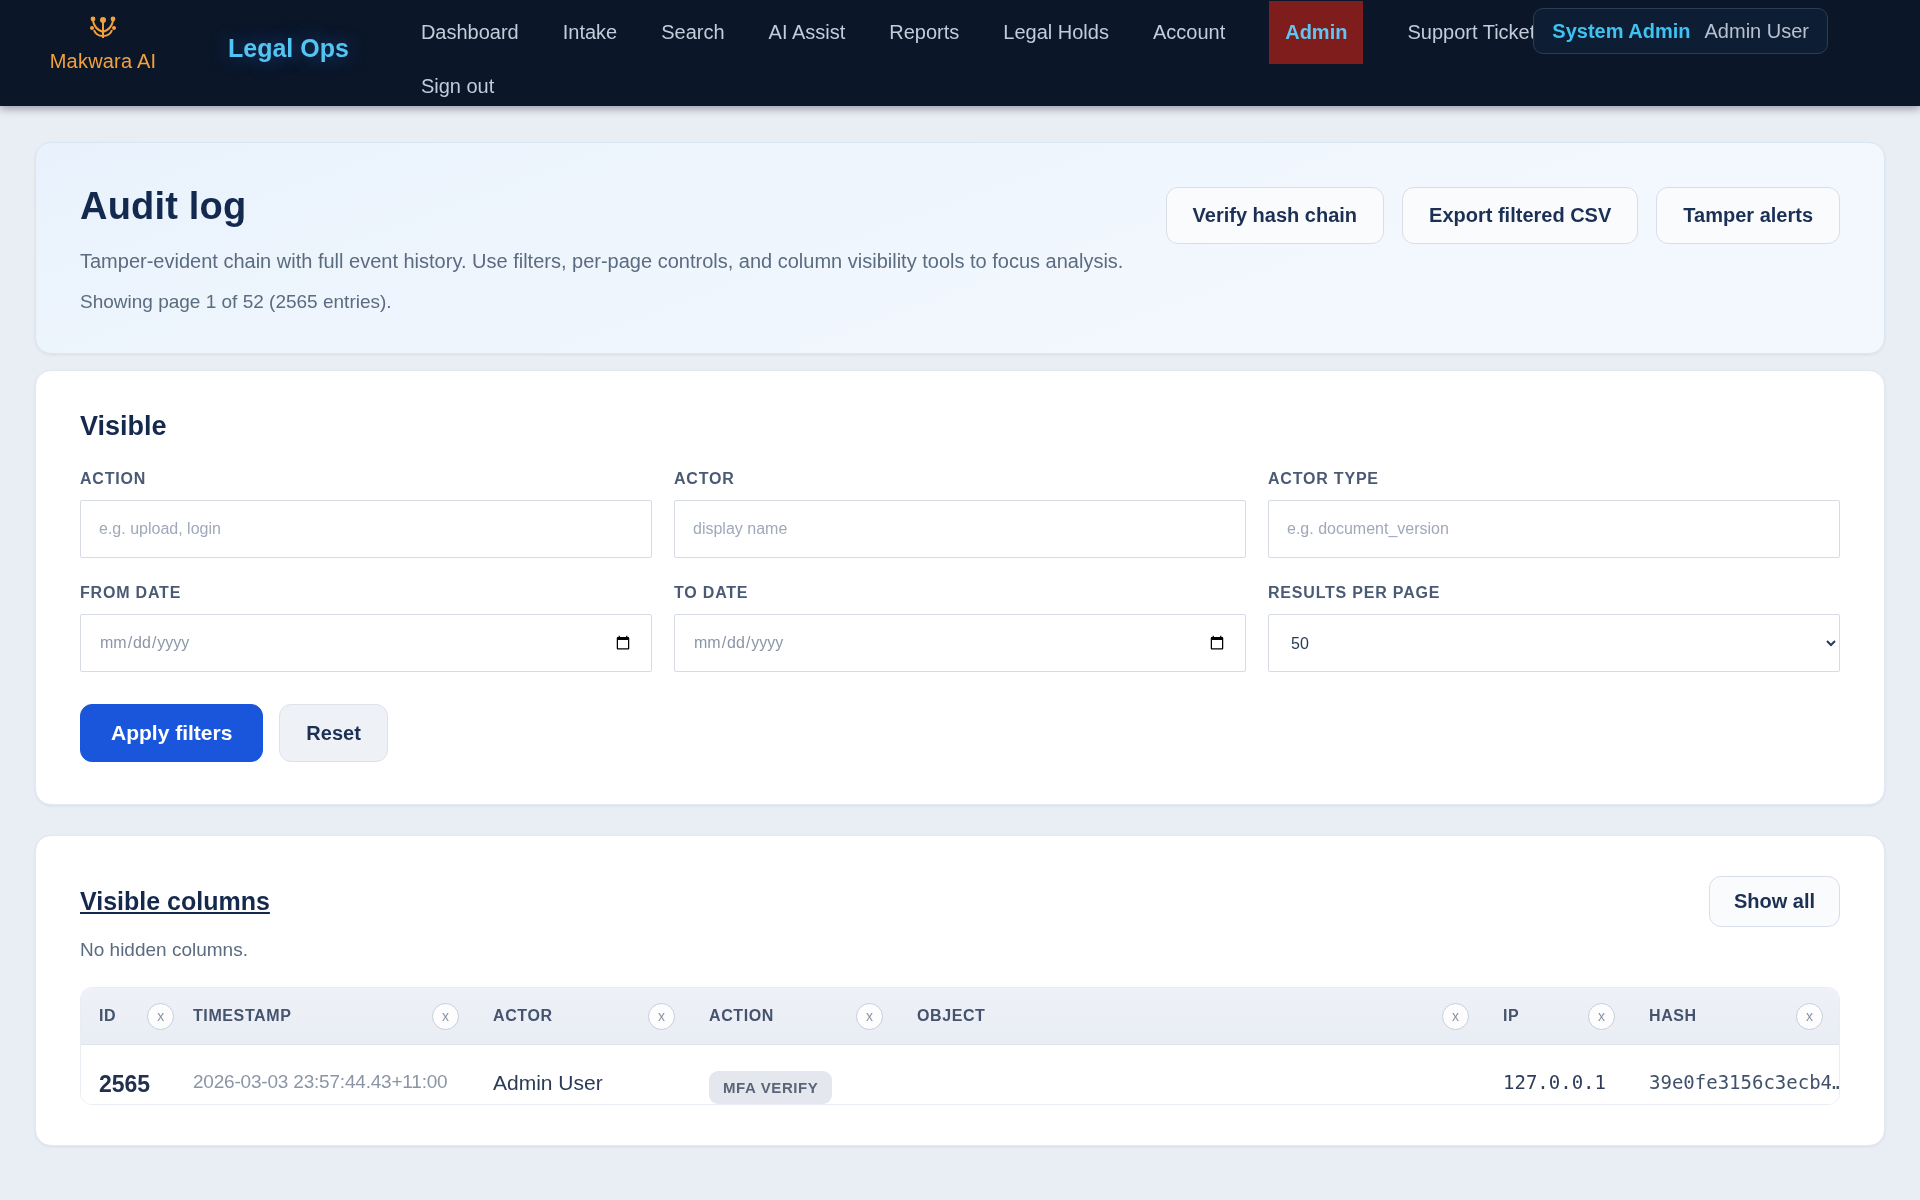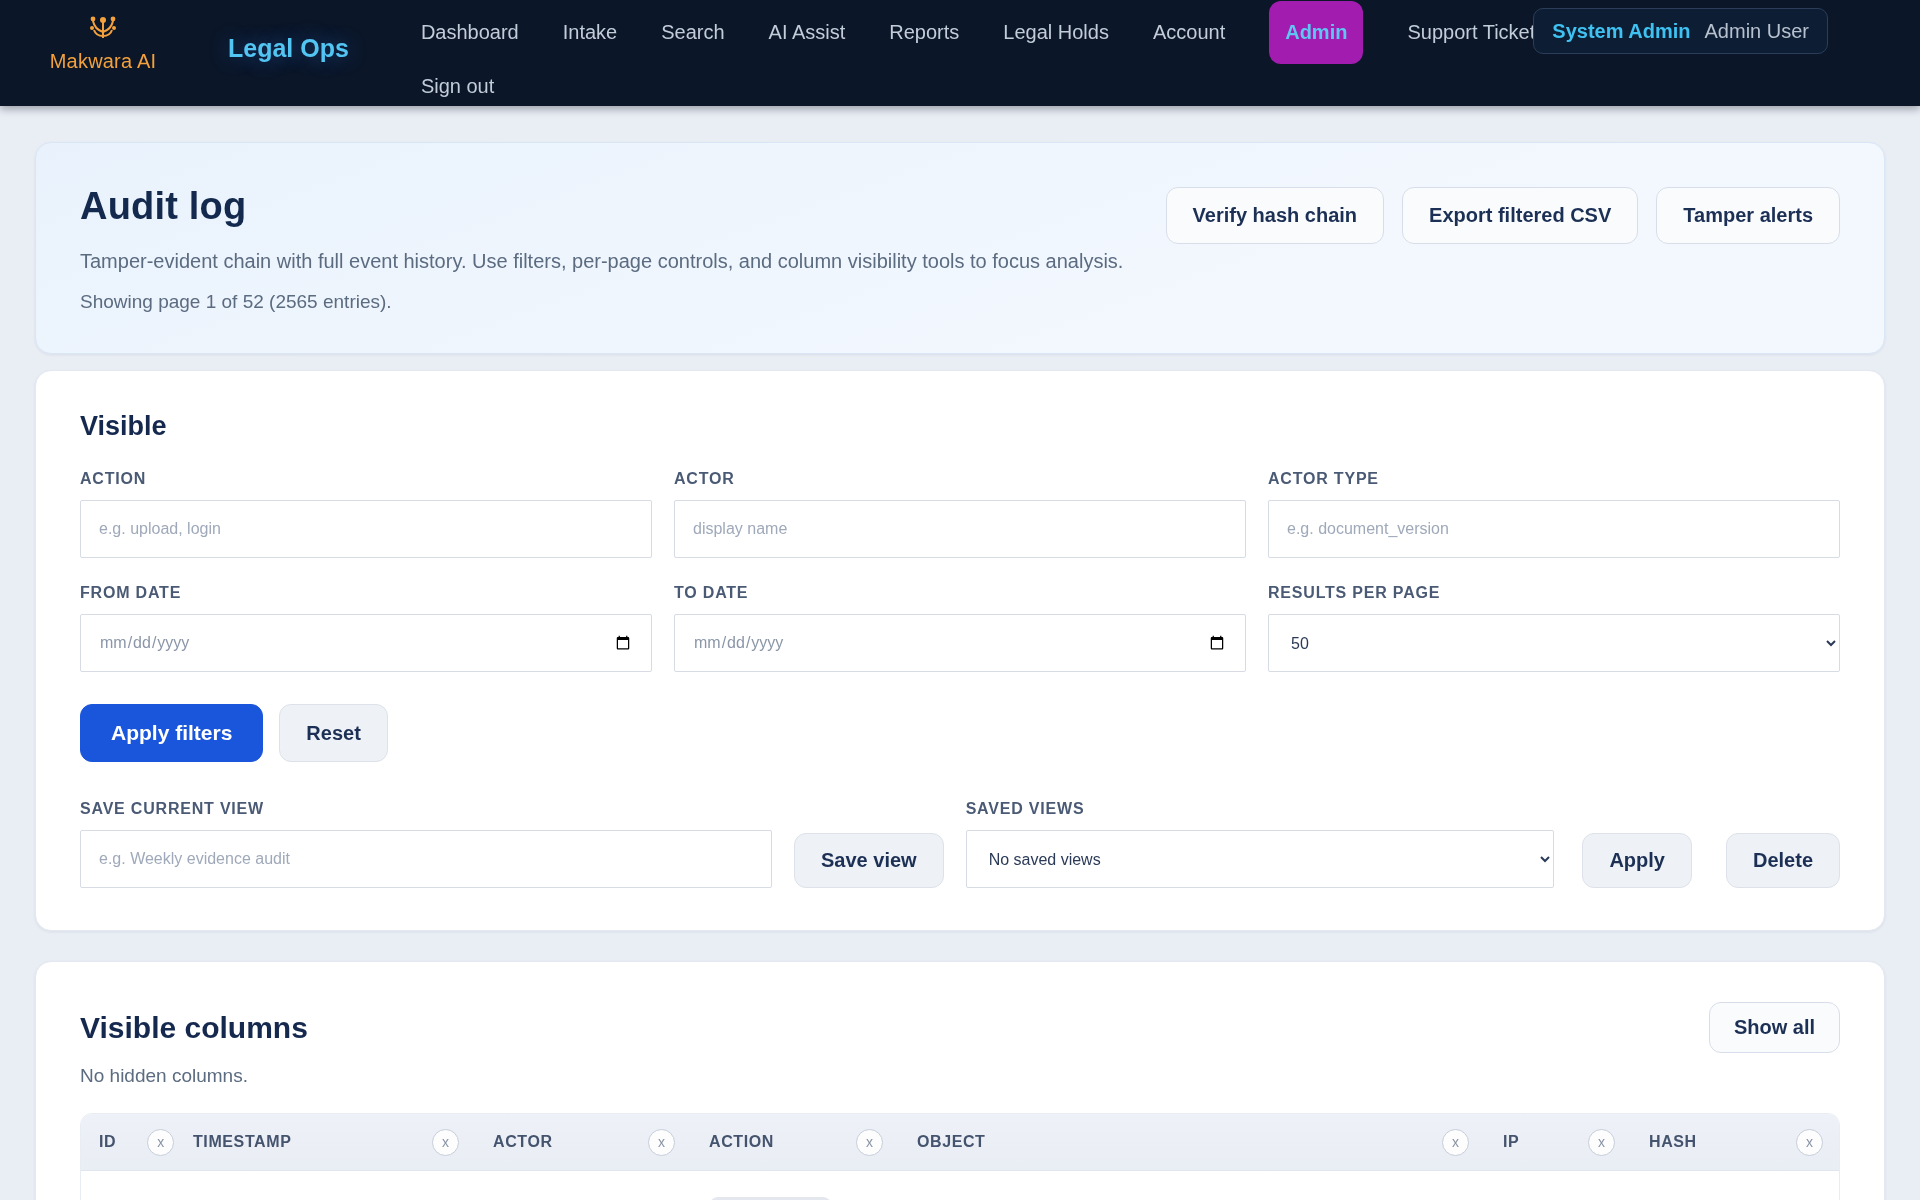--- a/index.html
+++ b/index.html
@@ -18,21 +18,21 @@
     padding:0 88px 0 38px;
     box-shadow:0 3px 8px rgba(5,12,28,.35);
   }
   .brand{ margin-top:12px; width:130px; display:flex; flex-direction:column; align-items:center; gap:2px; cursor:pointer;}
   .brand-text{ color:#f3a13c; font-size:20px; letter-spacing:.2px; }
   .appname{ margin-left:60px; margin-top:34px; font-size:25px; font-weight:bold; color:#52c5f2; text-shadow:0 0 20px rgba(56,130,246,.45);}
   .menu{ margin-left:72px; margin-top:10px; display:flex; flex-direction:column; }
   .menu-row{ display:flex; align-items:center; gap:44px; height:44px; }
   .menu-row + .menu-row{ margin-top:10px; }
   .nav-link{ color:#c3ccd9; font-size:20px; cursor:pointer; white-space:nowrap; }
-  .nav-link.active{ background:#a21caf; color:#5fc6f3; font-weight:bold; padding:20px 16px; border-radius:12px; }
+  .nav-link.active{ background:#7f1d1d; color:#5fc6f3; font-weight:bold; padding:20px 16px; border-radius:0; }
   .userbadge{
     position:absolute; right:92px; top:8px; height:46px;
     border:1px solid #2b3d58; border-radius:10px; background:#0d1d33;
     display:flex; align-items:center; gap:14px; padding:0 18px;
   }
   .role{ color:#3fc2f2; font-weight:bold; font-size:20px; }
   .uname{ color:#b8c1cf; font-size:20px; }
 
   
   .page{ padding:36px 35px 0 35px; }
@@ -190,42 +190,25 @@
           <option>50</option>
         </select>
       </div>
     </div>
 
     <div class="filter-actions">
       <button class="btn btn-primary">Apply filters</button>
       <button class="btn btn-gray">Reset</button>
     </div>
 
-    <div class="saveview-row">
-      <div class="sv-field">
-        <label class="flabel">SAVE CURRENT VIEW</label>
-        <input class="finput" type="text" placeholder="e.g. Weekly evidence audit" style="">
-      </div>
-      <button class="btn btn-gray">Save view</button>
-      <div class="svd-field">
-        <label class="flabel">SAVED VIEWS</label>
-        <select class="fselect">
-          <option>No saved views</option>
-        </select>
-      </div>
-      <div class="sv-btns">
-        <button class="btn btn-gray">Apply</button>
-        <button class="btn btn-gray">Delete</button>
-      </div>
-    </div>
   </section>
 
   <section class="card columns-card">
     <div class="vc-head">
-      <h2 class="section-title" style="font-size:30px;">Visible columns</h2>
+      <h2 class="section-title" style="font-size:25px;text-decoration:underline;">Visible columns</h2>
       <button class="btn btn-light" style="padding:13px 24px;">Show all</button>
     </div>
     <p class="vc-note">No hidden columns.</p>
 
     <div class="table">
       <div class="tgrid thead">
         <div class="hcell">
           <span class="hlabel">ID</span>
           <button class="xbtn">x</button>
         </div>

